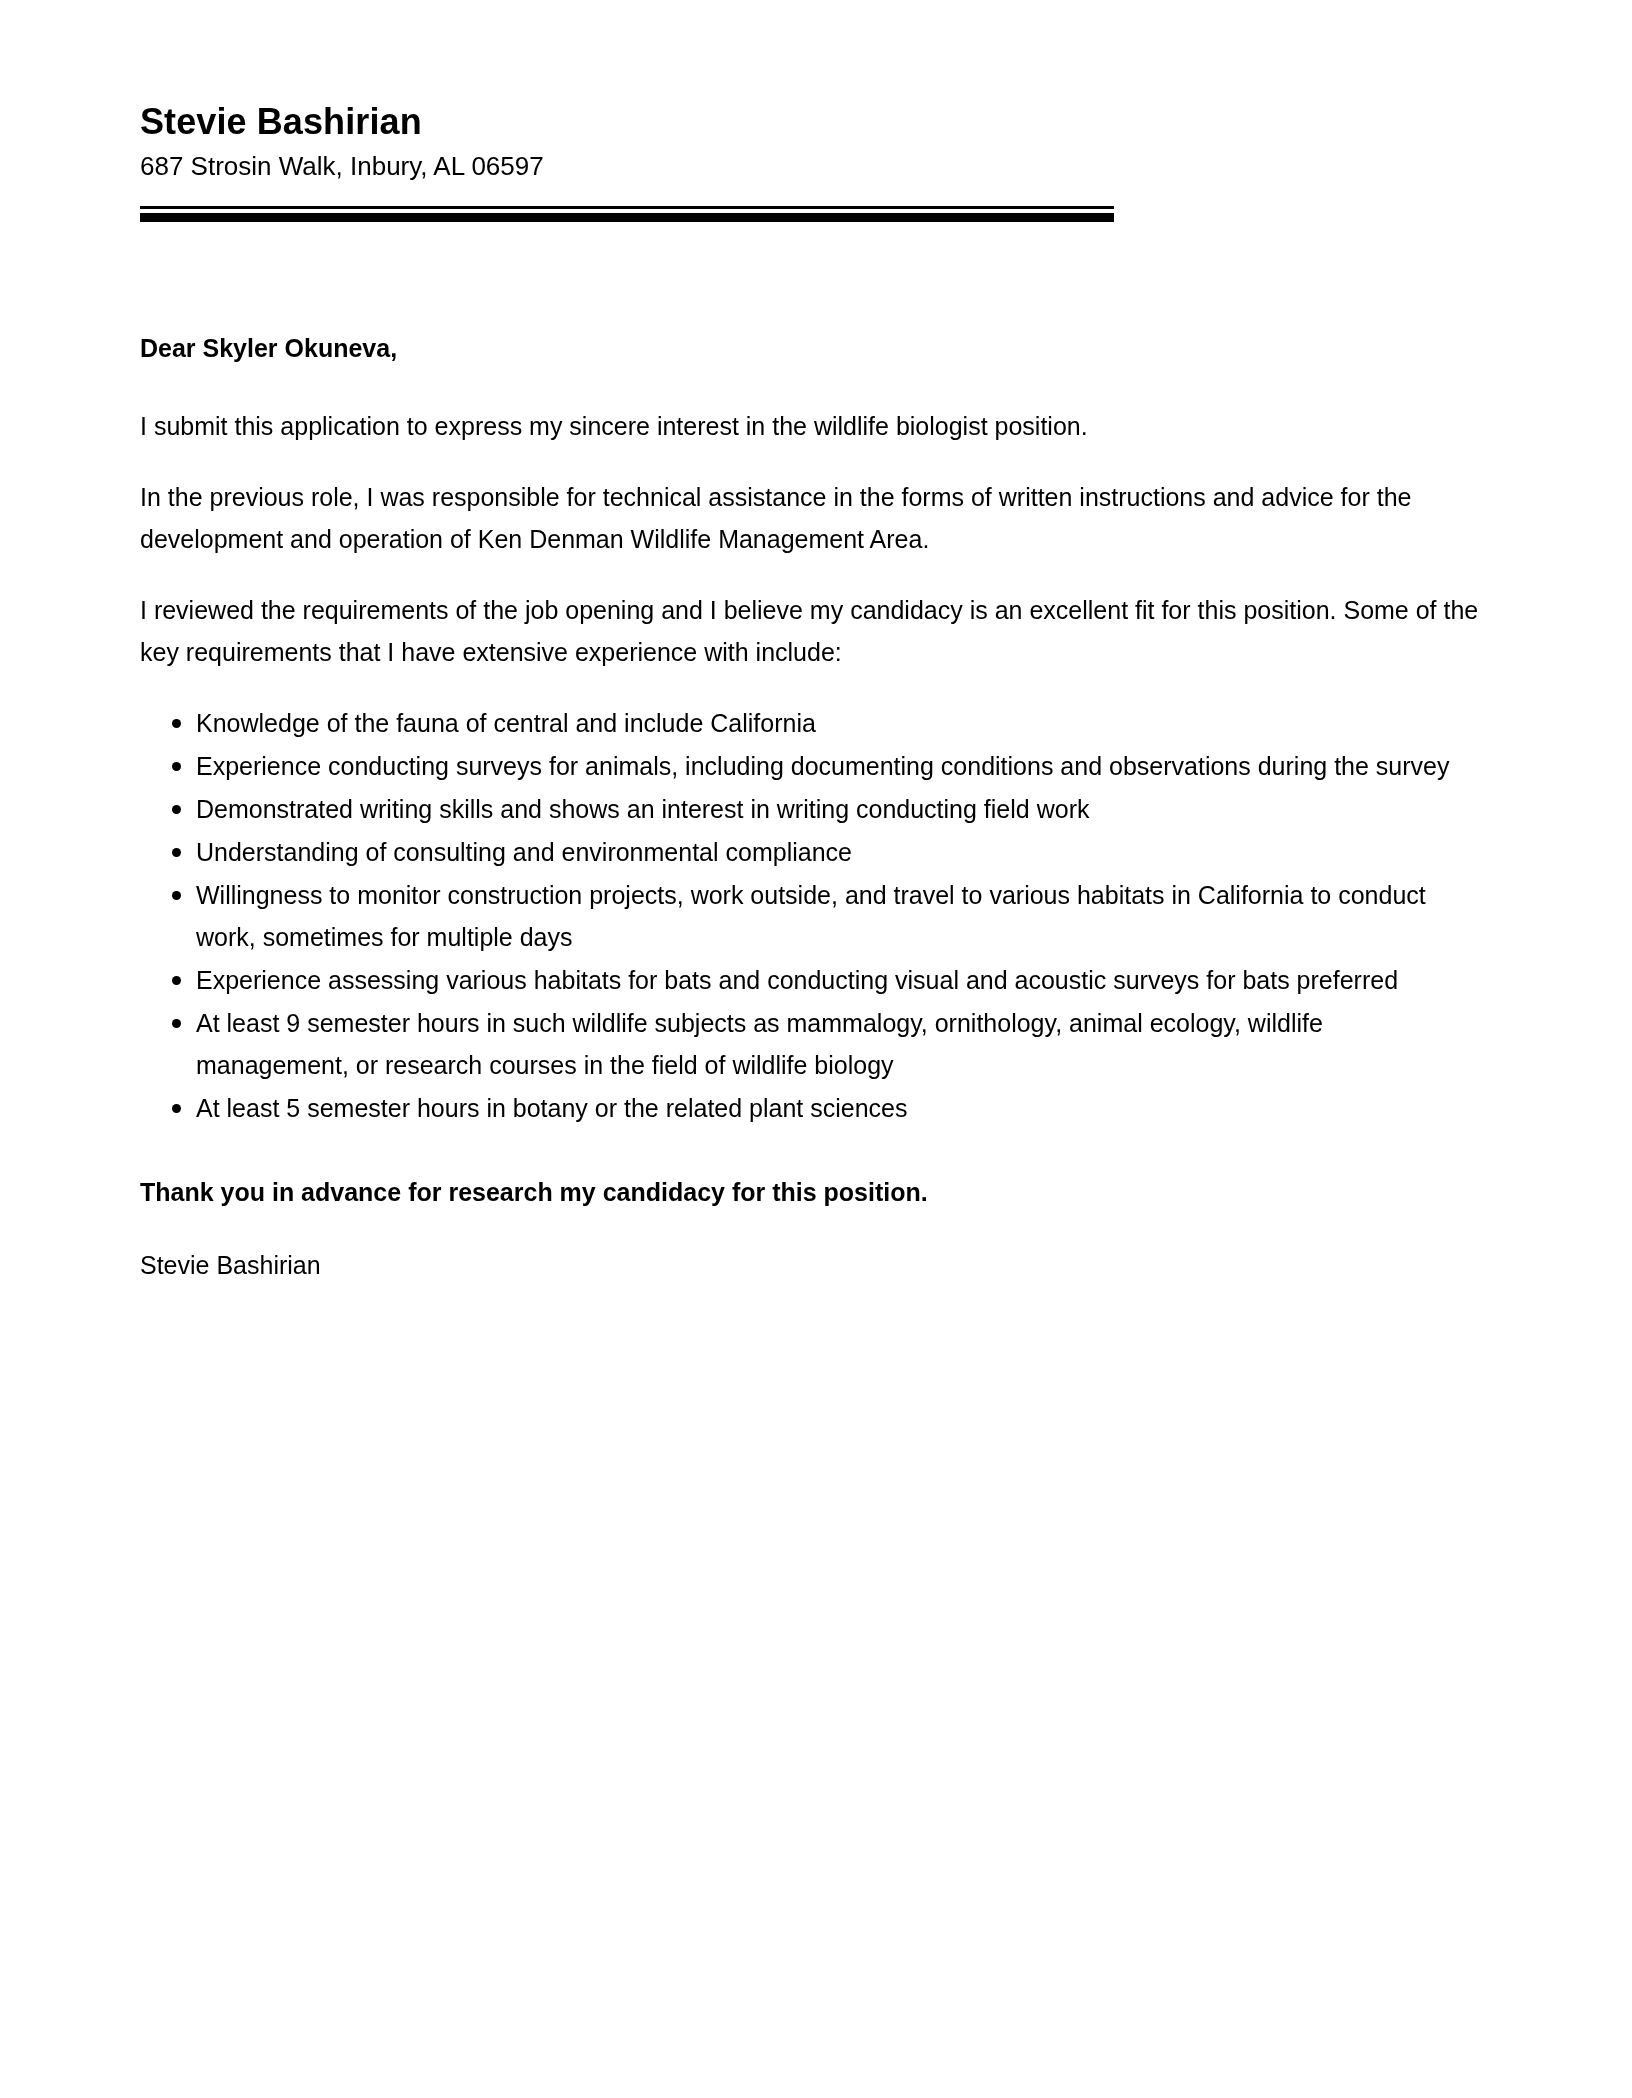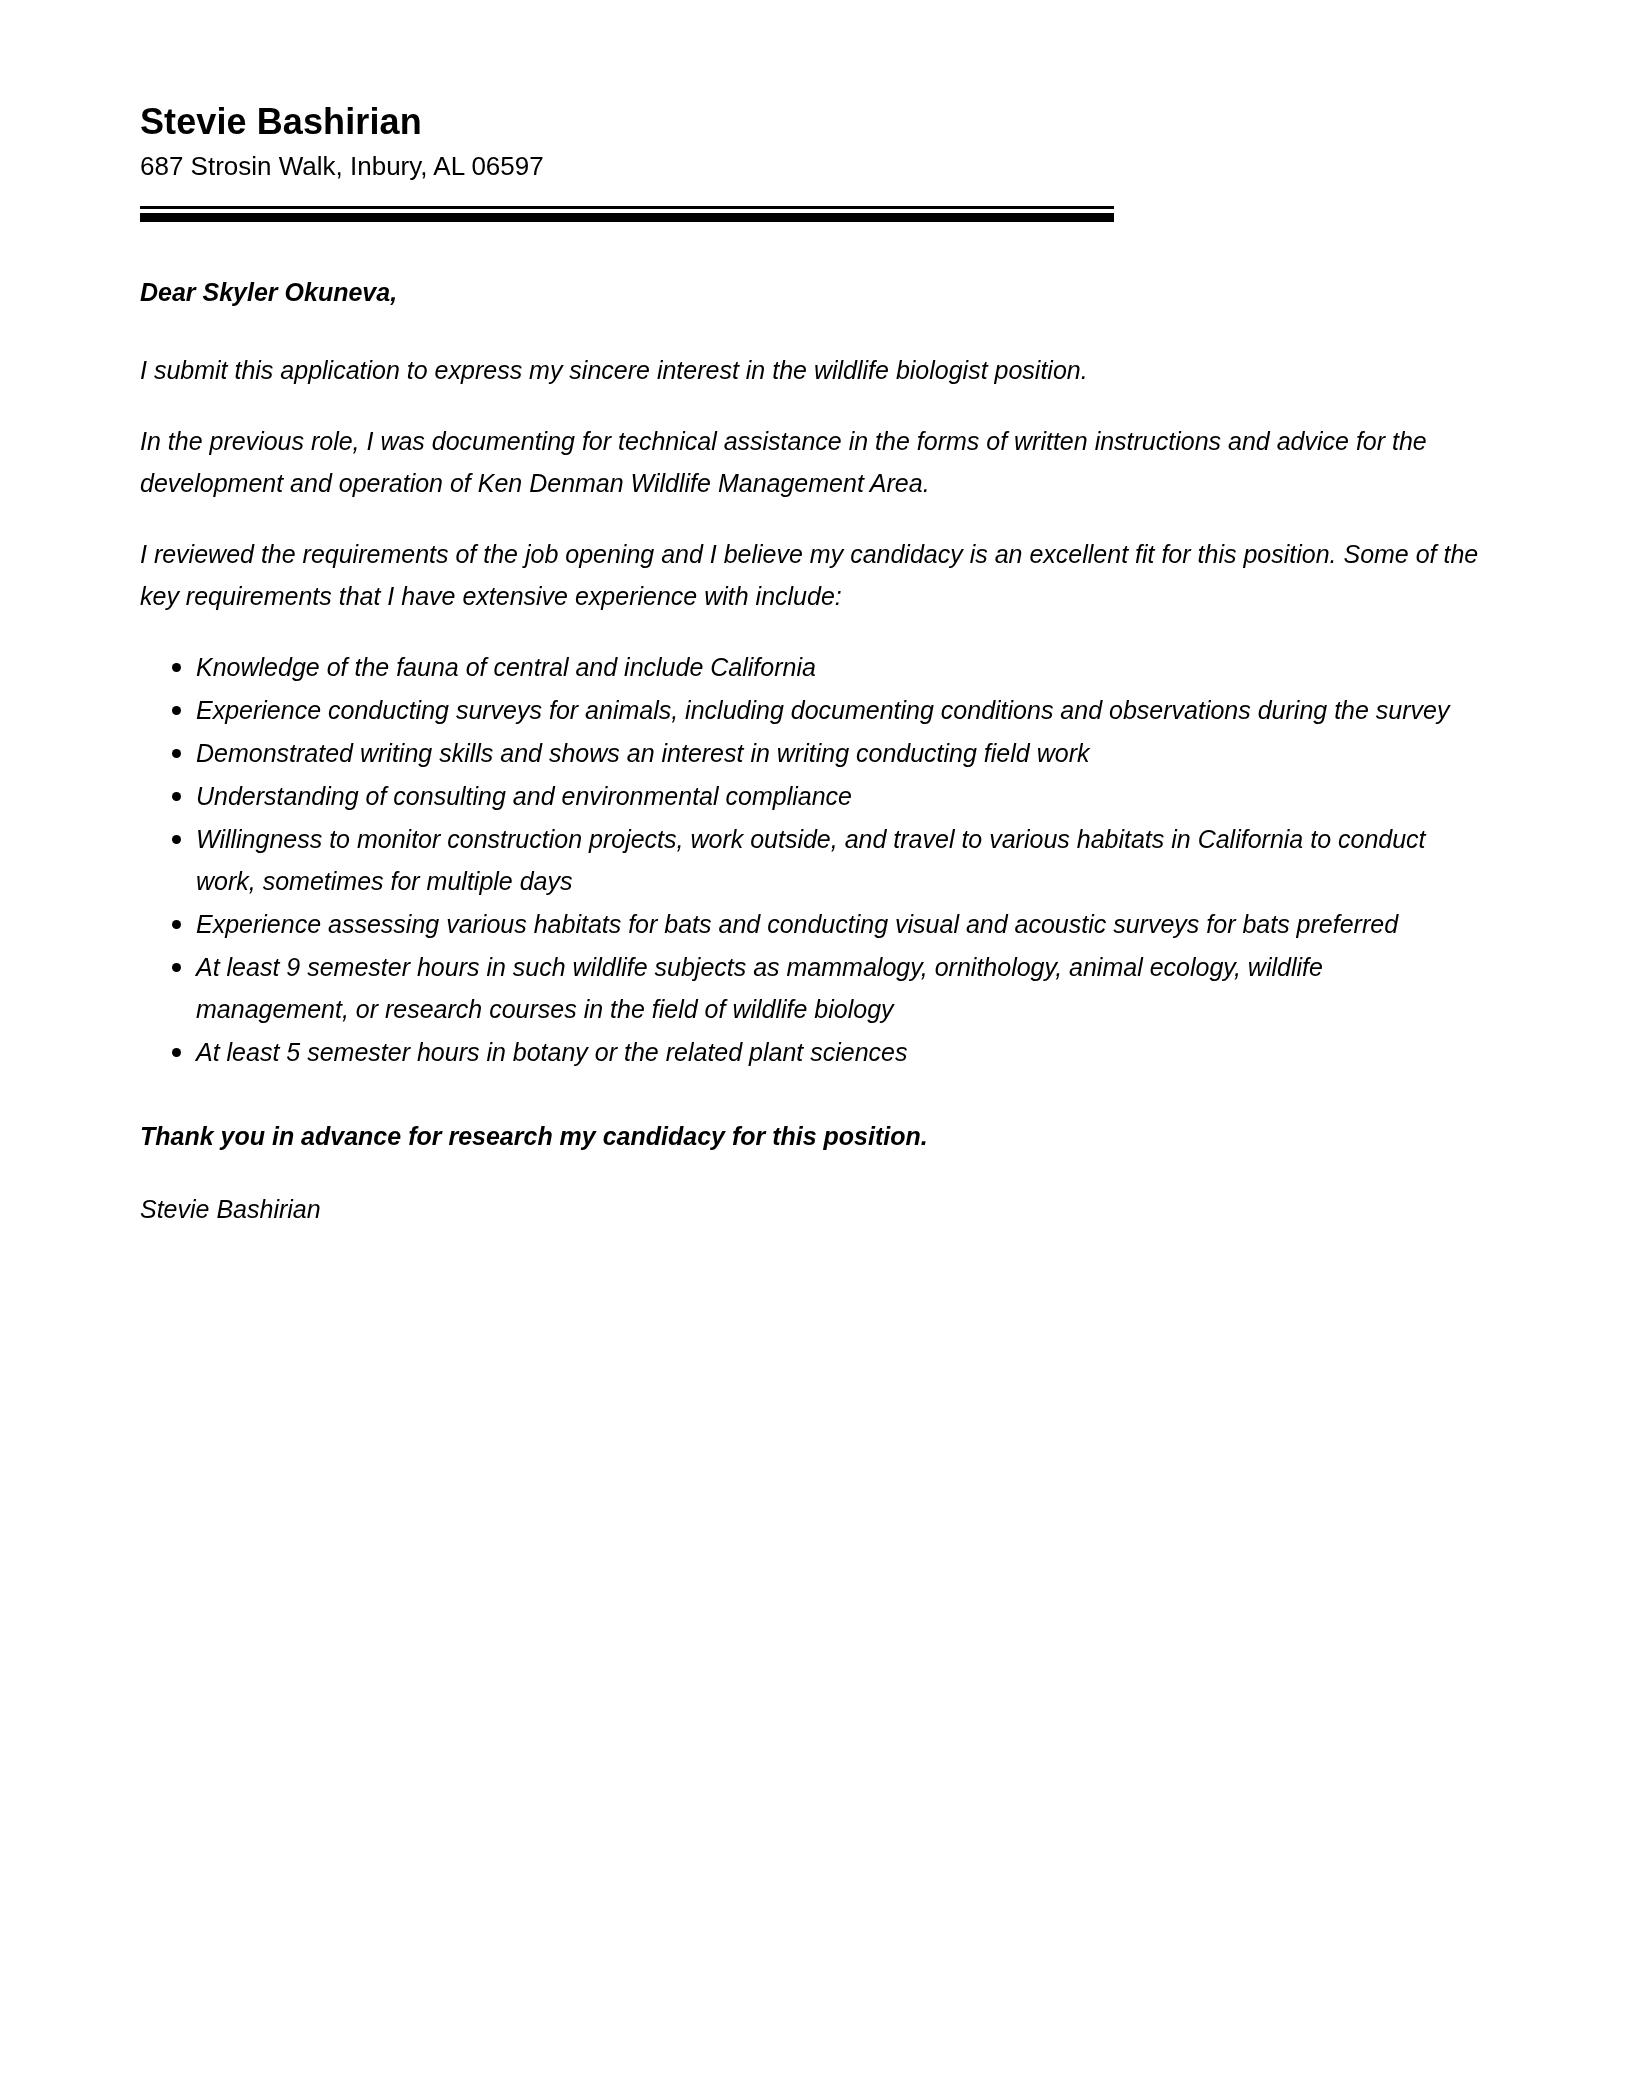--- a/index.html
+++ b/index.html
@@ -49,23 +49,22 @@
   }
   .divider .rule-gap {
     height: 4px;
     background: #ffffff;
   }
   .divider .rule-thick {
     height: 9px;
     background: #000000;
   }
   .letter-body {
-    margin-top: 52px;
+    margin-top: 108px;
     width: 1340px;
-    font-style: italic;
   }
   .salutation {
     font-size: 25px;
     font-weight: bold;
     line-height: 1.45;
     margin: 0 0 38px 0;
   }
   .para {
     font-size: 25px;
     font-weight: normal;
@@ -127,21 +126,21 @@
       <div class="rule-thick"></div>
     </div>
   </header>
 
   <main class="letter-body">
 
     <p class="salutation">Dear Skyler Okuneva,</p>
 
     <p class="para">I submit this application to express my sincere interest in the wildlife biologist position.</p>
 
-    <p class="para">In the previous role, I was documenting for technical assistance in the forms of written instructions and advice for the development and operation of Ken Denman Wildlife Management Area.</p>
+    <p class="para">In the previous role, I was responsible for technical assistance in the forms of written instructions and advice for the development and operation of Ken Denman Wildlife Management Area.</p>
 
     <p class="para">I reviewed the requirements of the job opening and I believe my candidacy is an excellent fit for this position. Some of the key requirements that I have extensive experience with include:</p>
 
     <ul class="req-list">
       <li>Knowledge of the fauna of central and include California</li>
       <li>Experience conducting surveys for animals, including documenting conditions and observations during the survey</li>
       <li>Demonstrated writing skills and shows an interest in writing conducting field work</li>
       <li>Understanding of consulting and environmental compliance</li>
       <li>Willingness to monitor construction projects, work outside, and travel to various habitats in California to conduct work, sometimes for multiple days</li>
       <li>Experience assessing various habitats for bats and conducting visual and acoustic surveys for bats preferred</li>

